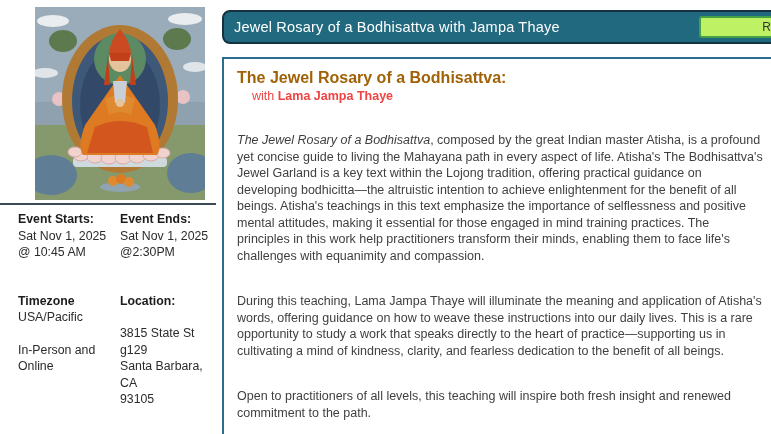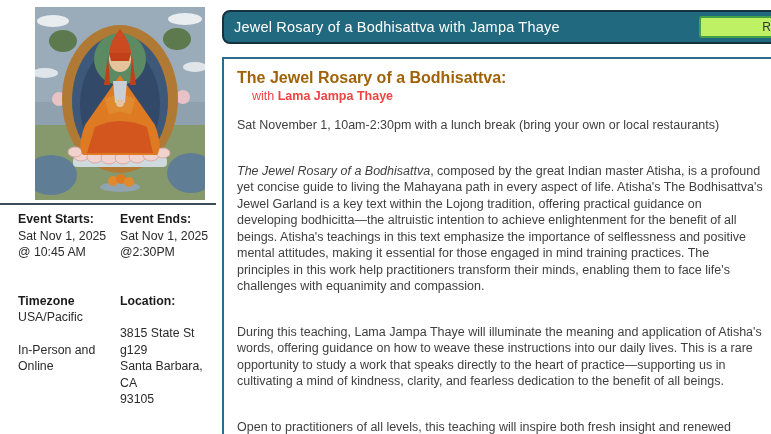--- a/index.html
+++ b/index.html
@@ -146,21 +146,20 @@
   <div class="header-bar">
     <div class="header-title">Jewel Rosary of a Bodhisattva with Jampa Thaye</div>
     <button class="register-btn">Register</button>
   </div>
 
   <div class="content-box">
     <div class="content-title">The Jewel Rosary of a Bodhisattva:</div>
     <div class="content-subtitle"><span>with </span><span class="name">Lama Jampa Thaye</span></div>
 
     <div class="body-text">
-      <div>Sat November 1, 10am-2:30pm with a lunch break (bring your own or local restaurants)</div>
 
       <p class="para"><span class="italic">The Jewel Rosary of a Bodhisattva</span><span>, composed by the great Indian master Atisha, is a profound yet concise guide to living the Mahayana path in every aspect of life.  Atisha's The Bodhisattva's Jewel Garland is a key text within the Lojong tradition, offering practical guidance on developing bodhicitta—the altruistic intention to achieve enlightenment for the benefit of all beings. Atisha's teachings in this text emphasize the importance of selflessness and positive mental attitudes, making it essential for those engaged in mind training practices. The principles in this work help practitioners transform their minds, enabling them to face life's challenges with equanimity and compassion.</span></p>
 
       <p class="para">During this teaching, Lama Jampa Thaye will illuminate the meaning and application of Atisha's words, offering guidance on how to weave these instructions into our daily lives. This is a rare opportunity to study a work that speaks directly to the heart of practice—supporting us in cultivating a mind of kindness, clarity, and fearless dedication to the benefit of all beings.</p>
 
       <p class="para">Open to practitioners of all levels, this teaching will inspire both fresh insight and renewed commitment to the path.</p>
 
       <p class="para"><span>For those participating online, please note that after you register, you will receive a zoom link from </span></p>
 
     </div>

